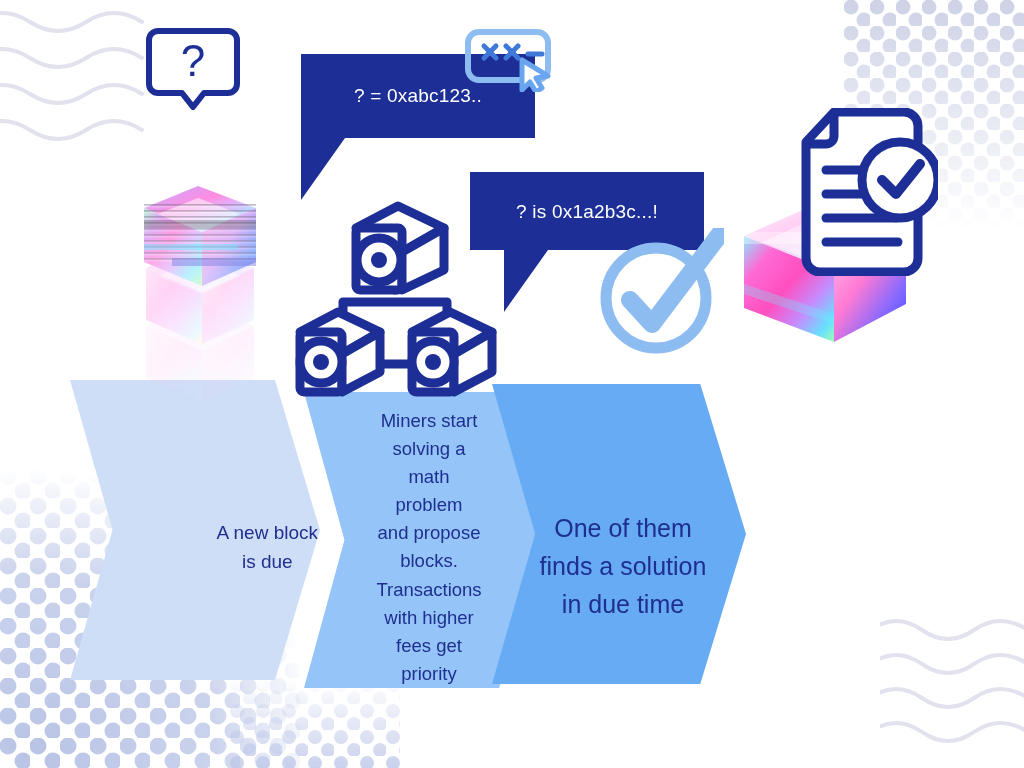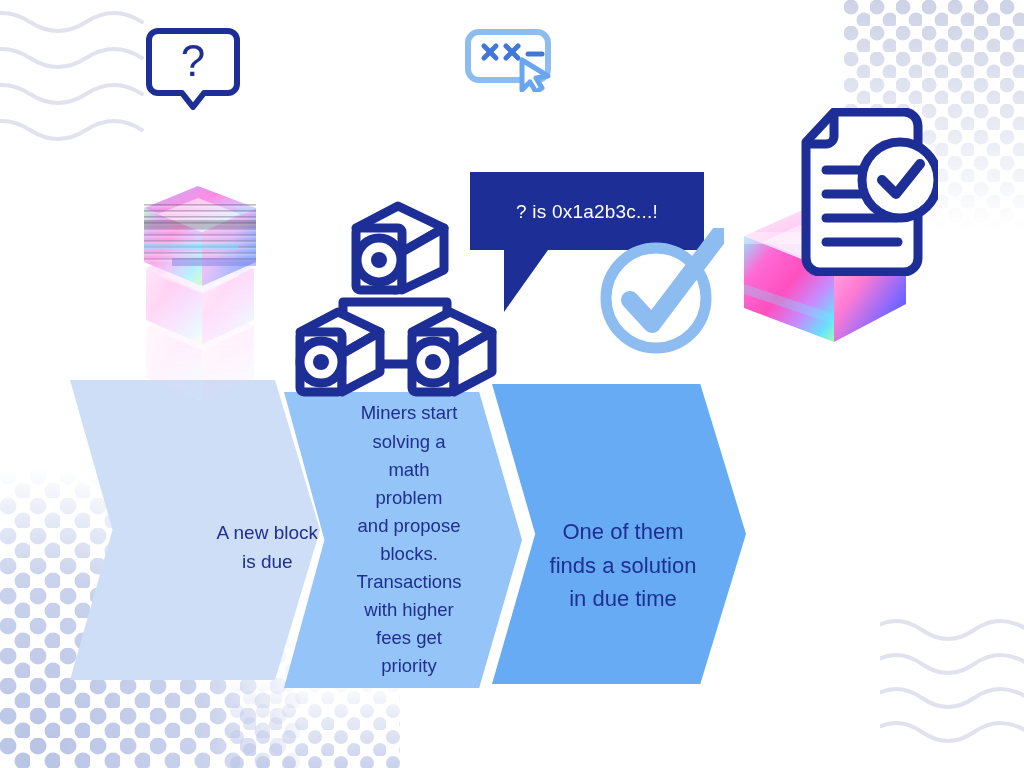--- a/index.html
+++ b/index.html
@@ -30,24 +30,24 @@
     position:absolute;
     display:flex;align-items:center;justify-content:center;
     text-align:center;
     color:#1f2f8f;
     -webkit-clip-path:polygon(0 0, 82% 0, 100% 50%, 82% 100%, 0 100%, 17% 50%);
     clip-path:polygon(0 0, 82% 0, 100% 50%, 82% 100%, 0 100%, 17% 50%);
   }
   .chev .txt{padding:0 8px;line-height:1.52;}
   #chev1{left:70px; top:380px; width:250px;height:300px;background:#cfdef7;justify-content:flex-end;}
   #chev1 .txt{font-size:19px;transform:translate(6px,18px);}
-  #chev2{left:284px;top:392px;width:238px;height:296px;background:#94c4f8;}
+  #chev2{left:304px;top:392px;width:238px;height:296px;background:#94c4f8;align-items:flex-end;}
   #chev2 .txt{font-size:18.5px;transform:translate(6px,0);}
   #chev3{left:492px;top:384px;width:254px;height:300px;background:#66abf4;}
-  #chev3 .txt{font-size:22px;transform:translate(4px,8px);margin-top:47px;}
+  #chev3 .txt{font-size:25px;transform:translate(4px,8px);margin-top:47px;}
   #chev4{left:712px;top:372px;width:250px;height:312px;background:#3391f5;}
   #chev4 .txt{font-size:19px;transform:translate(4px,-24px);}
 
   
   .bubble{position:absolute;background:#1d2f96;color:#ffffff;}
   .bubble .btext{position:absolute;left:0;right:0;text-align:center;
     font-size:19px;letter-spacing:.2px;}
   .tail{position:absolute;width:0;height:0;}
 
   #bubble1{left:301px;top:54px;width:234px;height:84px;}
@@ -258,20 +258,24 @@
     <polygon points="22,50 76,26 142,50 94,76" fill="#ffffff" opacity=".45"></polygon>
     <polygon points="4,40 166,40 166,52 4,52" fill="#ffffff" opacity=".35"></polygon>
     <polygon points="4,92 94,122 94,132 4,102" fill="#6ef0ff" opacity=".3"></polygon>
   </svg>
 
   <svg class="qbubble" viewBox="0 0 94 82">
     <path d="M12 3 H82 A9 9 0 0 1 91 12 V56 A9 9 0 0 1 82 65 H58 L47 79 L36 65 H12 A9 9 0 0 1 3 56 V12 A9 9 0 0 1 12 3 Z" fill="#ffffff" stroke="#1d2f96" stroke-width="6" stroke-linejoin="round"></path>
     <text x="47" y="48" text-anchor="middle" fill="#1d2f96" font-family="'Liberation Sans', sans-serif" font-size="44" font-weight="400">?</text>
   </svg>
 
+  <div class="bubble" id="bubble1">
+    <div class="btext">? = 0xabc123..</div>
+    <div class="tail"></div>
+  </div>
 
   <svg class="icon" id="window-icon" viewBox="0 0 96 64">
     <rect x="6" y="4" width="80" height="48" rx="11" ry="11" fill="none" stroke="#8cbcf0" stroke-width="6"></rect>
     <g stroke="#3f78d8" stroke-width="5" stroke-linecap="round">
       <line x1="22" y1="18" x2="34" y2="30"></line>
         <line x1="34" y1="18" x2="22" y2="30"></line>
       <line x1="44" y1="18" x2="56" y2="30"></line>
         <line x1="56" y1="18" x2="44" y2="30"></line>
       <line x1="66" y1="26" x2="80" y2="26"></line>
     </g>

